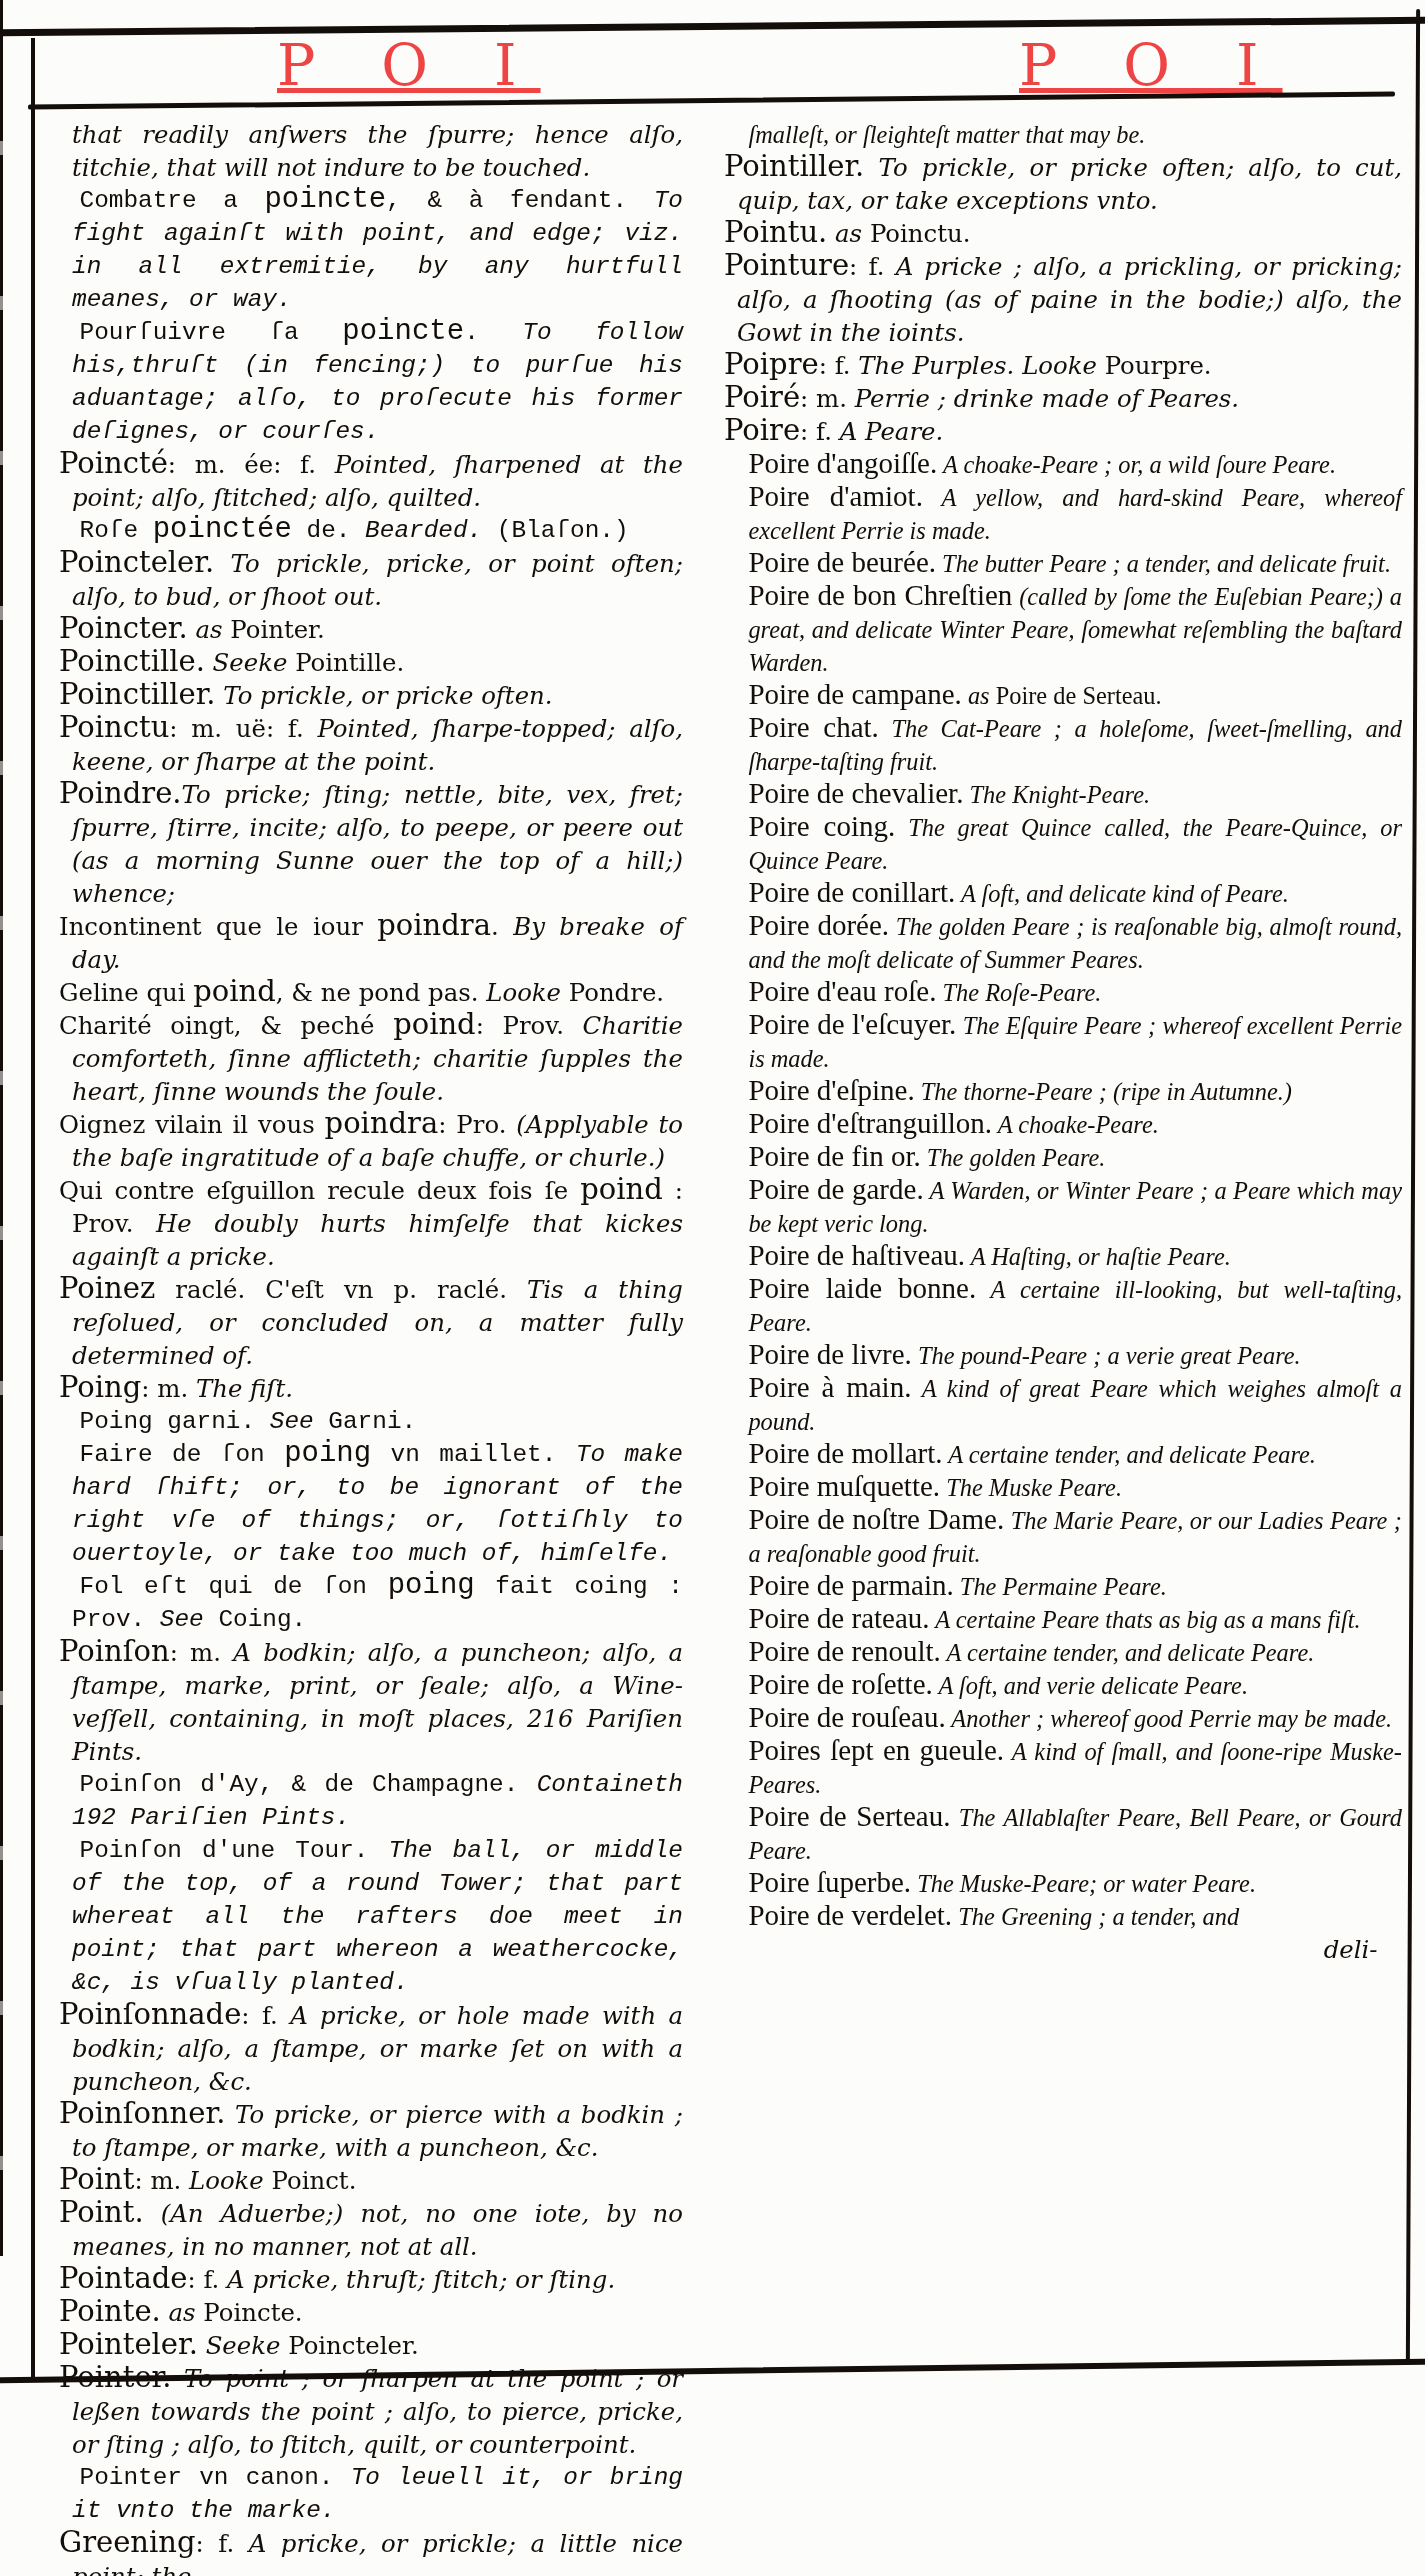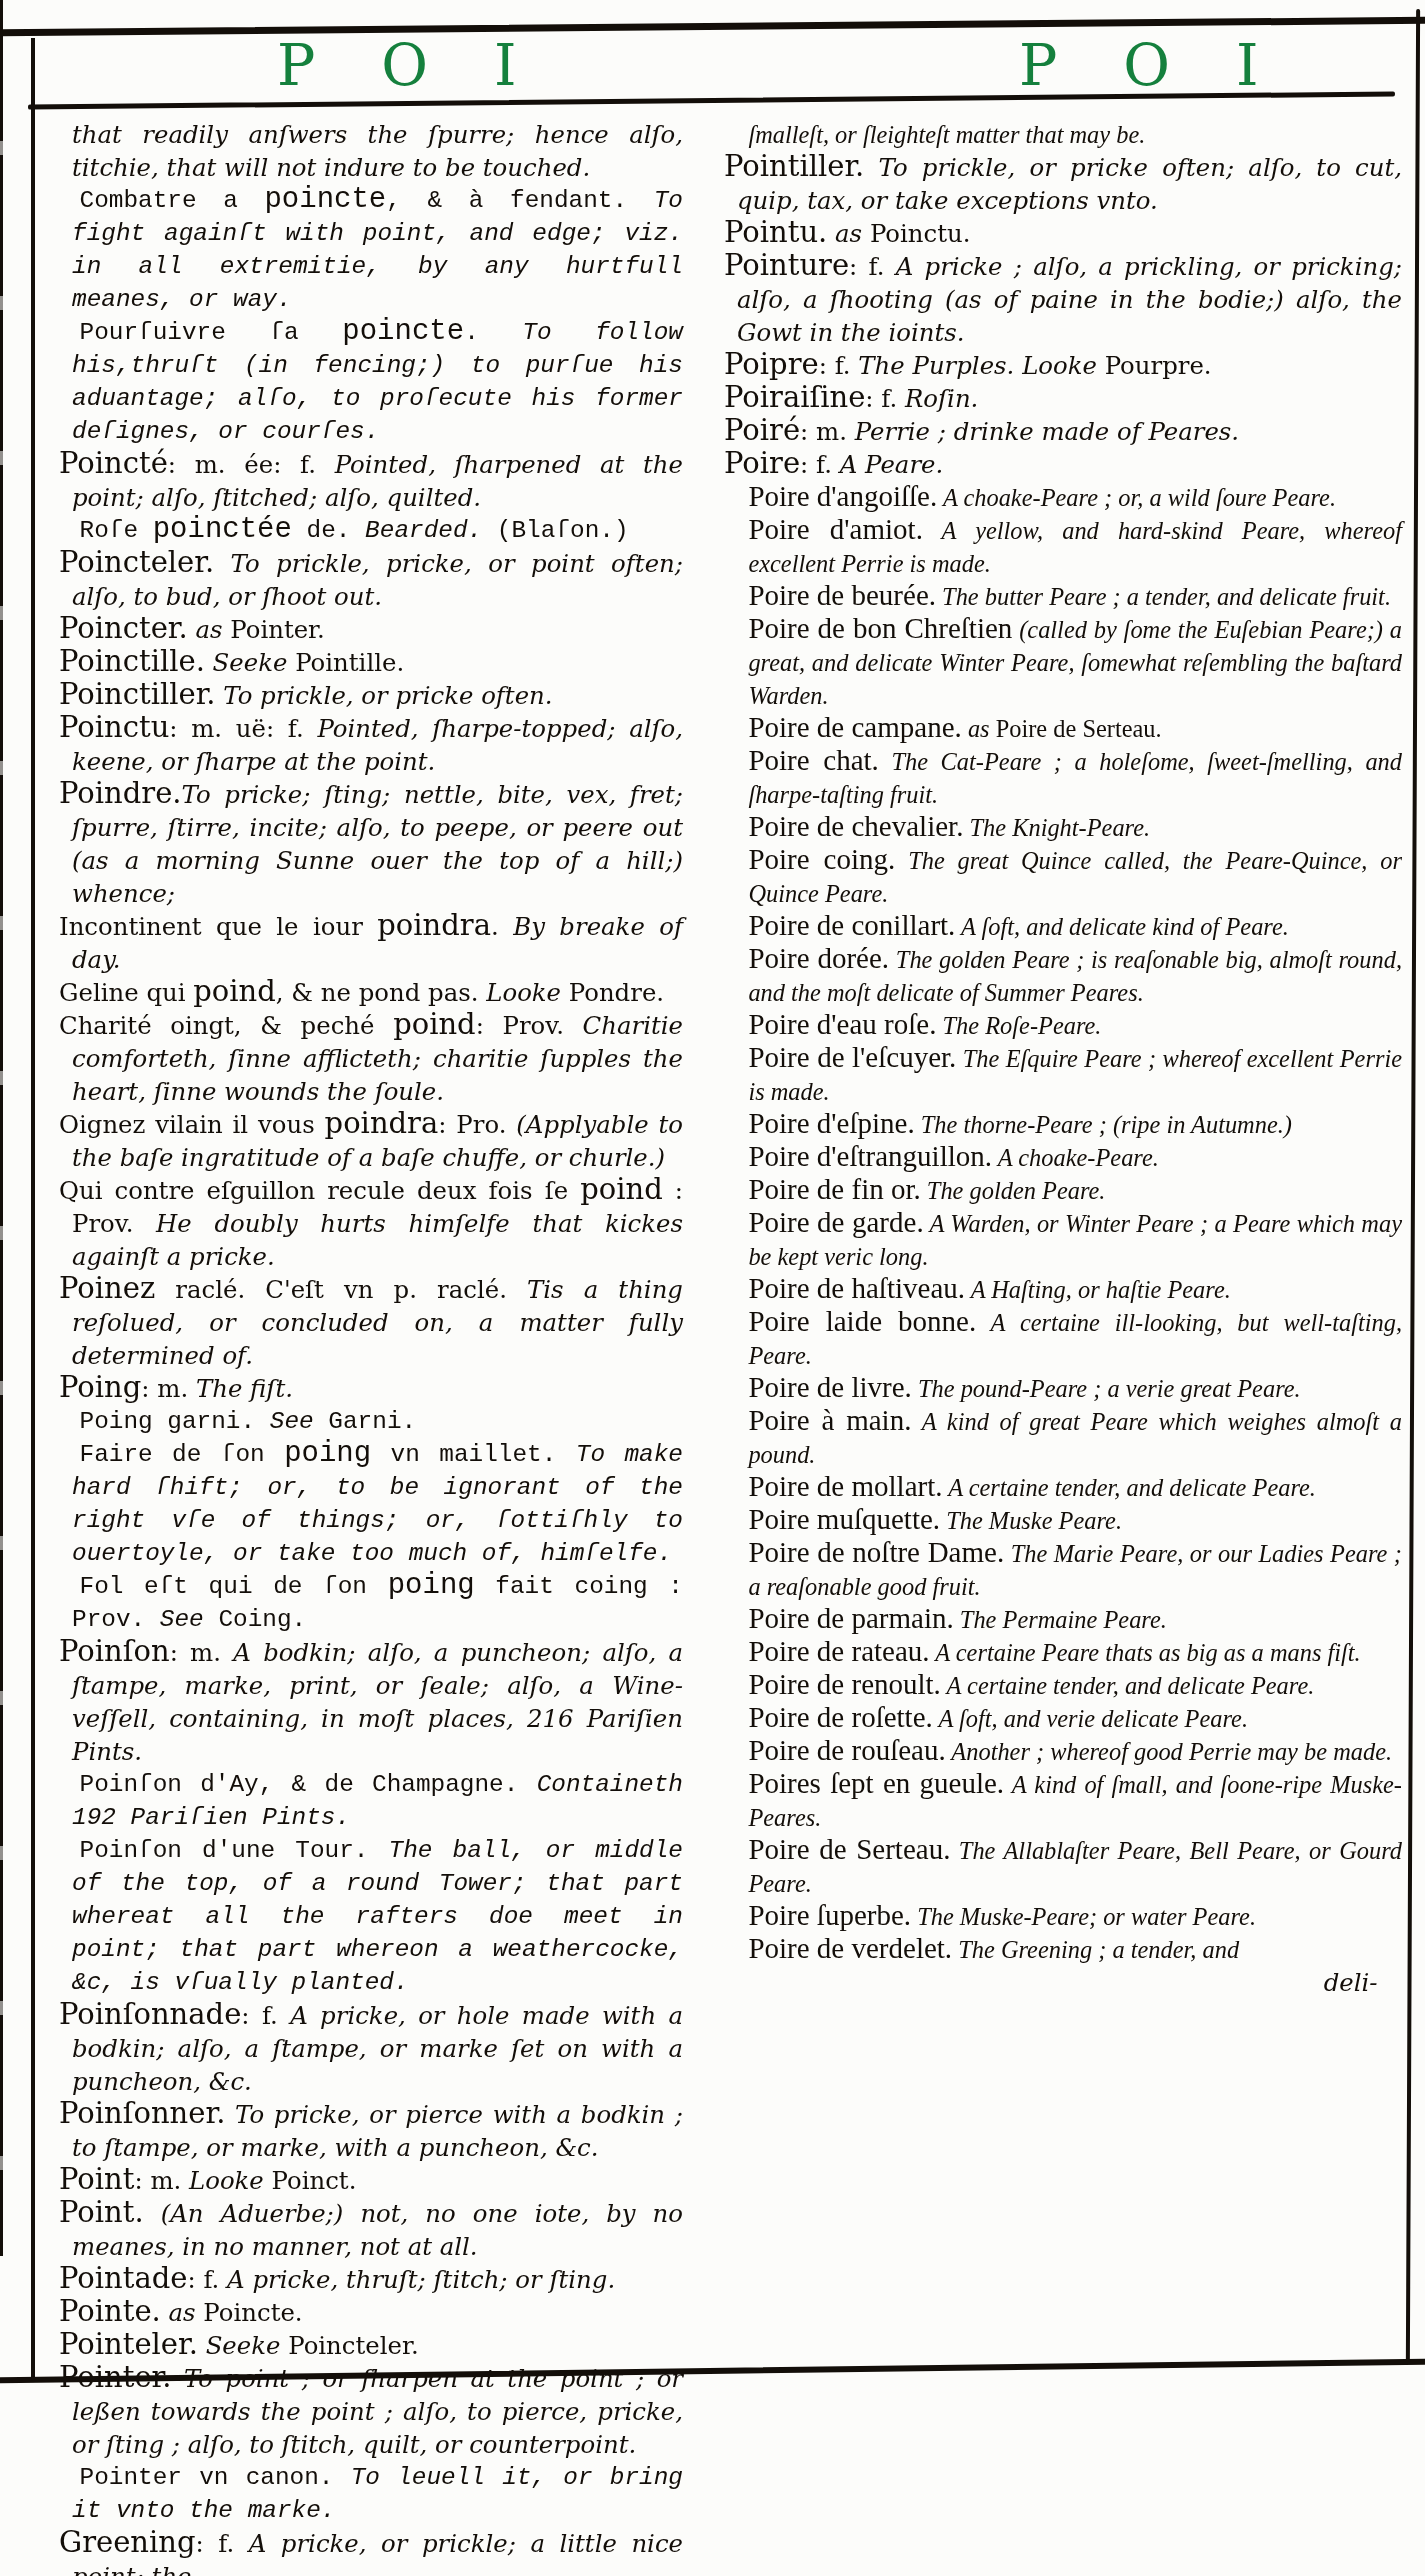--- a/index.html
+++ b/index.html
@@ -19,21 +19,21 @@
   #border-left{left:31px;top:38px;width:3.8px;height:2344px;}
   #border-right{left:1411px;top:9.4px;width:3.8px;height:2352px;transform:rotate(0.25deg);border-radius:1.9px;}
   #divider{
     left:702px;top:109px;width:2.8px;height:2256px;
     background:repeating-linear-gradient(180deg,#130e09 0 141px,rgba(19,14,9,.45) 141px 155px);
   }
   
   .running-head{
     position:absolute;top:32px;
     font-size:57px;letter-spacing:0.42em;
-    color:#15803d;white-space:nowrap;
+    color:#ef4444;white-space:nowrap;text-decoration:underline;
   }
   #head-left{left:277px;}
   #head-right{left:1019px;}
   
   .col{
     position:absolute;top:118px;
     font-size:24.4px;line-height:33px;
     text-align:justify;
   }
   #col-left{left:59px;width:624px;}
@@ -97,21 +97,20 @@
       <p class="entry e-main"><span class="seg-k">Greening</span><span class="seg-r">: f. </span><span class="seg-i">A pricke, or prickle; a little nice point; the</span></p>
     </div>
 
   <div class="col" id="col-right">
 
   <p class="entry e-sub"><span class="seg-i">ſmalleſt, or ſleighteſt matter that may be.</span></p>
       <p class="entry e-main"><span class="seg-k">Pointiller.</span><span class="seg-i"> To prickle, or pricke often; alſo, to cut, quip, tax, or take exceptions vnto.</span></p>
       <p class="entry e-main"><span class="seg-k">Pointu.</span><span class="seg-i"> as</span><span class="seg-r"> Poinctu.</span></p>
       <p class="entry e-main"><span class="seg-k">Pointure</span><span class="seg-r">: f. </span><span class="seg-i">A pricke ; alſo, a prickling, or pricking; alſo, a ſhooting (as of paine in the bodie;) alſo, the Gowt in the ioints.</span></p>
       <p class="entry e-main"><span class="seg-k">Poipre</span><span class="seg-r">: f. </span><span class="seg-i">The Purples. Looke</span><span class="seg-r"> Pourpre.</span></p>
-      <p class="entry e-main"><span class="seg-k">Poiraiſine</span><span class="seg-r">: f. </span><span class="seg-i">Roſin.</span></p>
       <p class="entry e-main"><span class="seg-k">Poiré</span><span class="seg-r">: m. </span><span class="seg-i">Perrie ; drinke made of Peares.</span></p>
       <p class="entry e-main"><span class="seg-k">Poire</span><span class="seg-r">: f. </span><span class="seg-i">A Peare.</span></p>
       <p class="entry e-sub"><span class="seg-k">Poire d'angoiſſe.</span><span class="seg-i"> A choake-Peare ; or, a wild ſoure Peare.</span></p>
       <p class="entry e-sub"><span class="seg-k">Poire d'amiot.</span><span class="seg-i"> A yellow, and hard-skind Peare, whereof excellent Perrie is made.</span></p>
       <p class="entry e-sub"><span class="seg-k">Poire de beurée.</span><span class="seg-i"> The butter Peare ; a tender, and delicate fruit.</span></p>
       <p class="entry e-sub"><span class="seg-k">Poire de bon Chreſtien</span><span class="seg-i"> (called by ſome the Euſebian Peare;) a great, and delicate Winter Peare, ſomewhat reſembling the baſtard Warden.</span></p>
       <p class="entry e-sub"><span class="seg-k">Poire de campane.</span><span class="seg-i"> as</span><span class="seg-r"> Poire de Serteau.</span></p>
       <p class="entry e-sub"><span class="seg-k">Poire chat.</span><span class="seg-i"> The Cat-Peare ; a holeſome, ſweet-ſmelling, and ſharpe-taſting fruit.</span></p>
       <p class="entry e-sub"><span class="seg-k">Poire de chevalier.</span><span class="seg-i"> The Knight-Peare.</span></p>
       <p class="entry e-sub"><span class="seg-k">Poire coing.</span><span class="seg-i"> The great Quince called, the Peare-Quince, or Quince Peare.</span></p>

